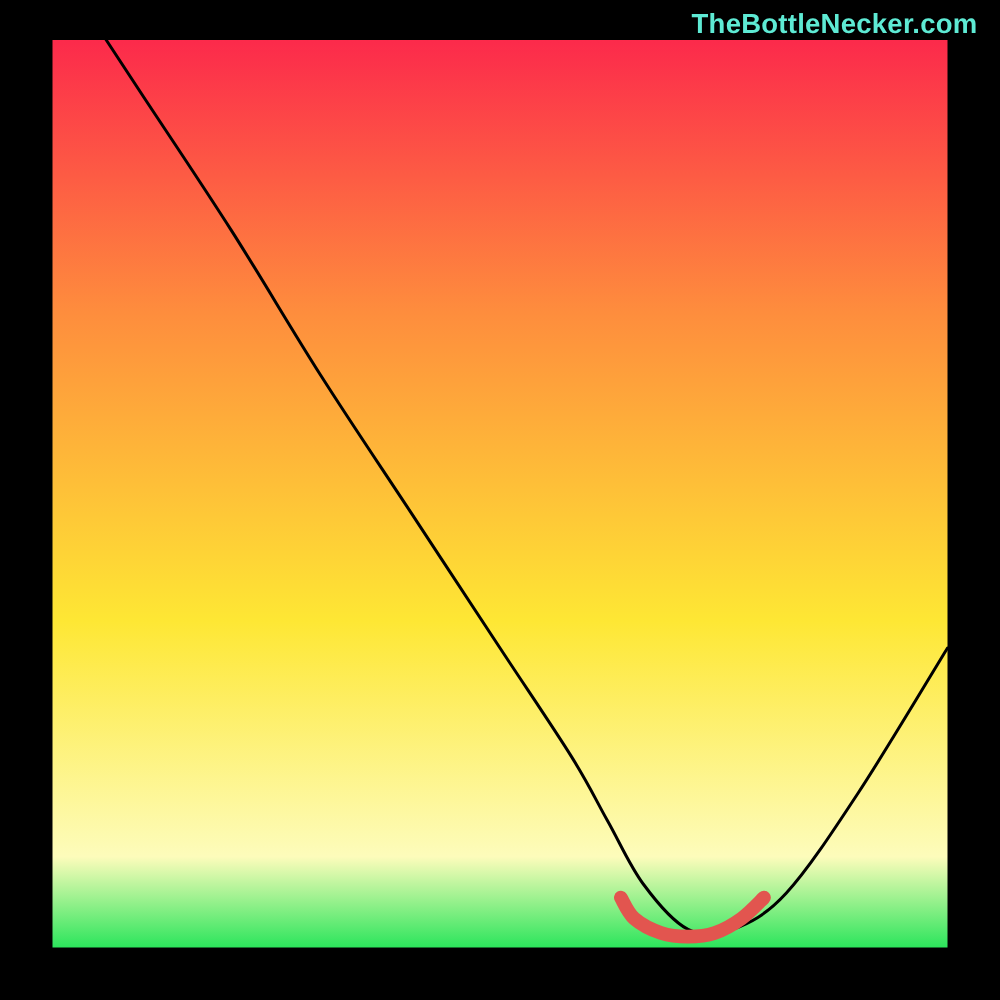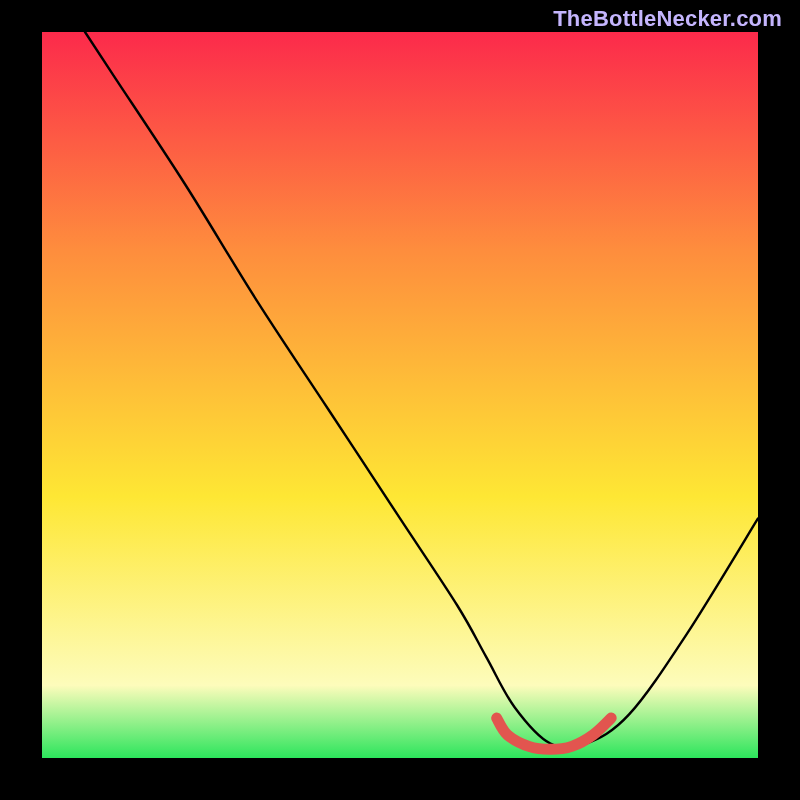--- a/index.html
+++ b/index.html
@@ -15,21 +15,21 @@
     width: 800px;
     height: 800px;
   }
   .watermark {
     position: absolute;
     top: 6px;
     right: 18px;
     font-family: Arial, Helvetica, sans-serif;
     font-size: 22px;
     font-weight: bold;
-    color: #c4b5fd;
+    color: #5eead4;
     letter-spacing: 0.2px;
     z-index: 10;
   }
   svg {
     position: absolute;
     top: 0;
     left: 0;
   }
 </style>
 </head>

